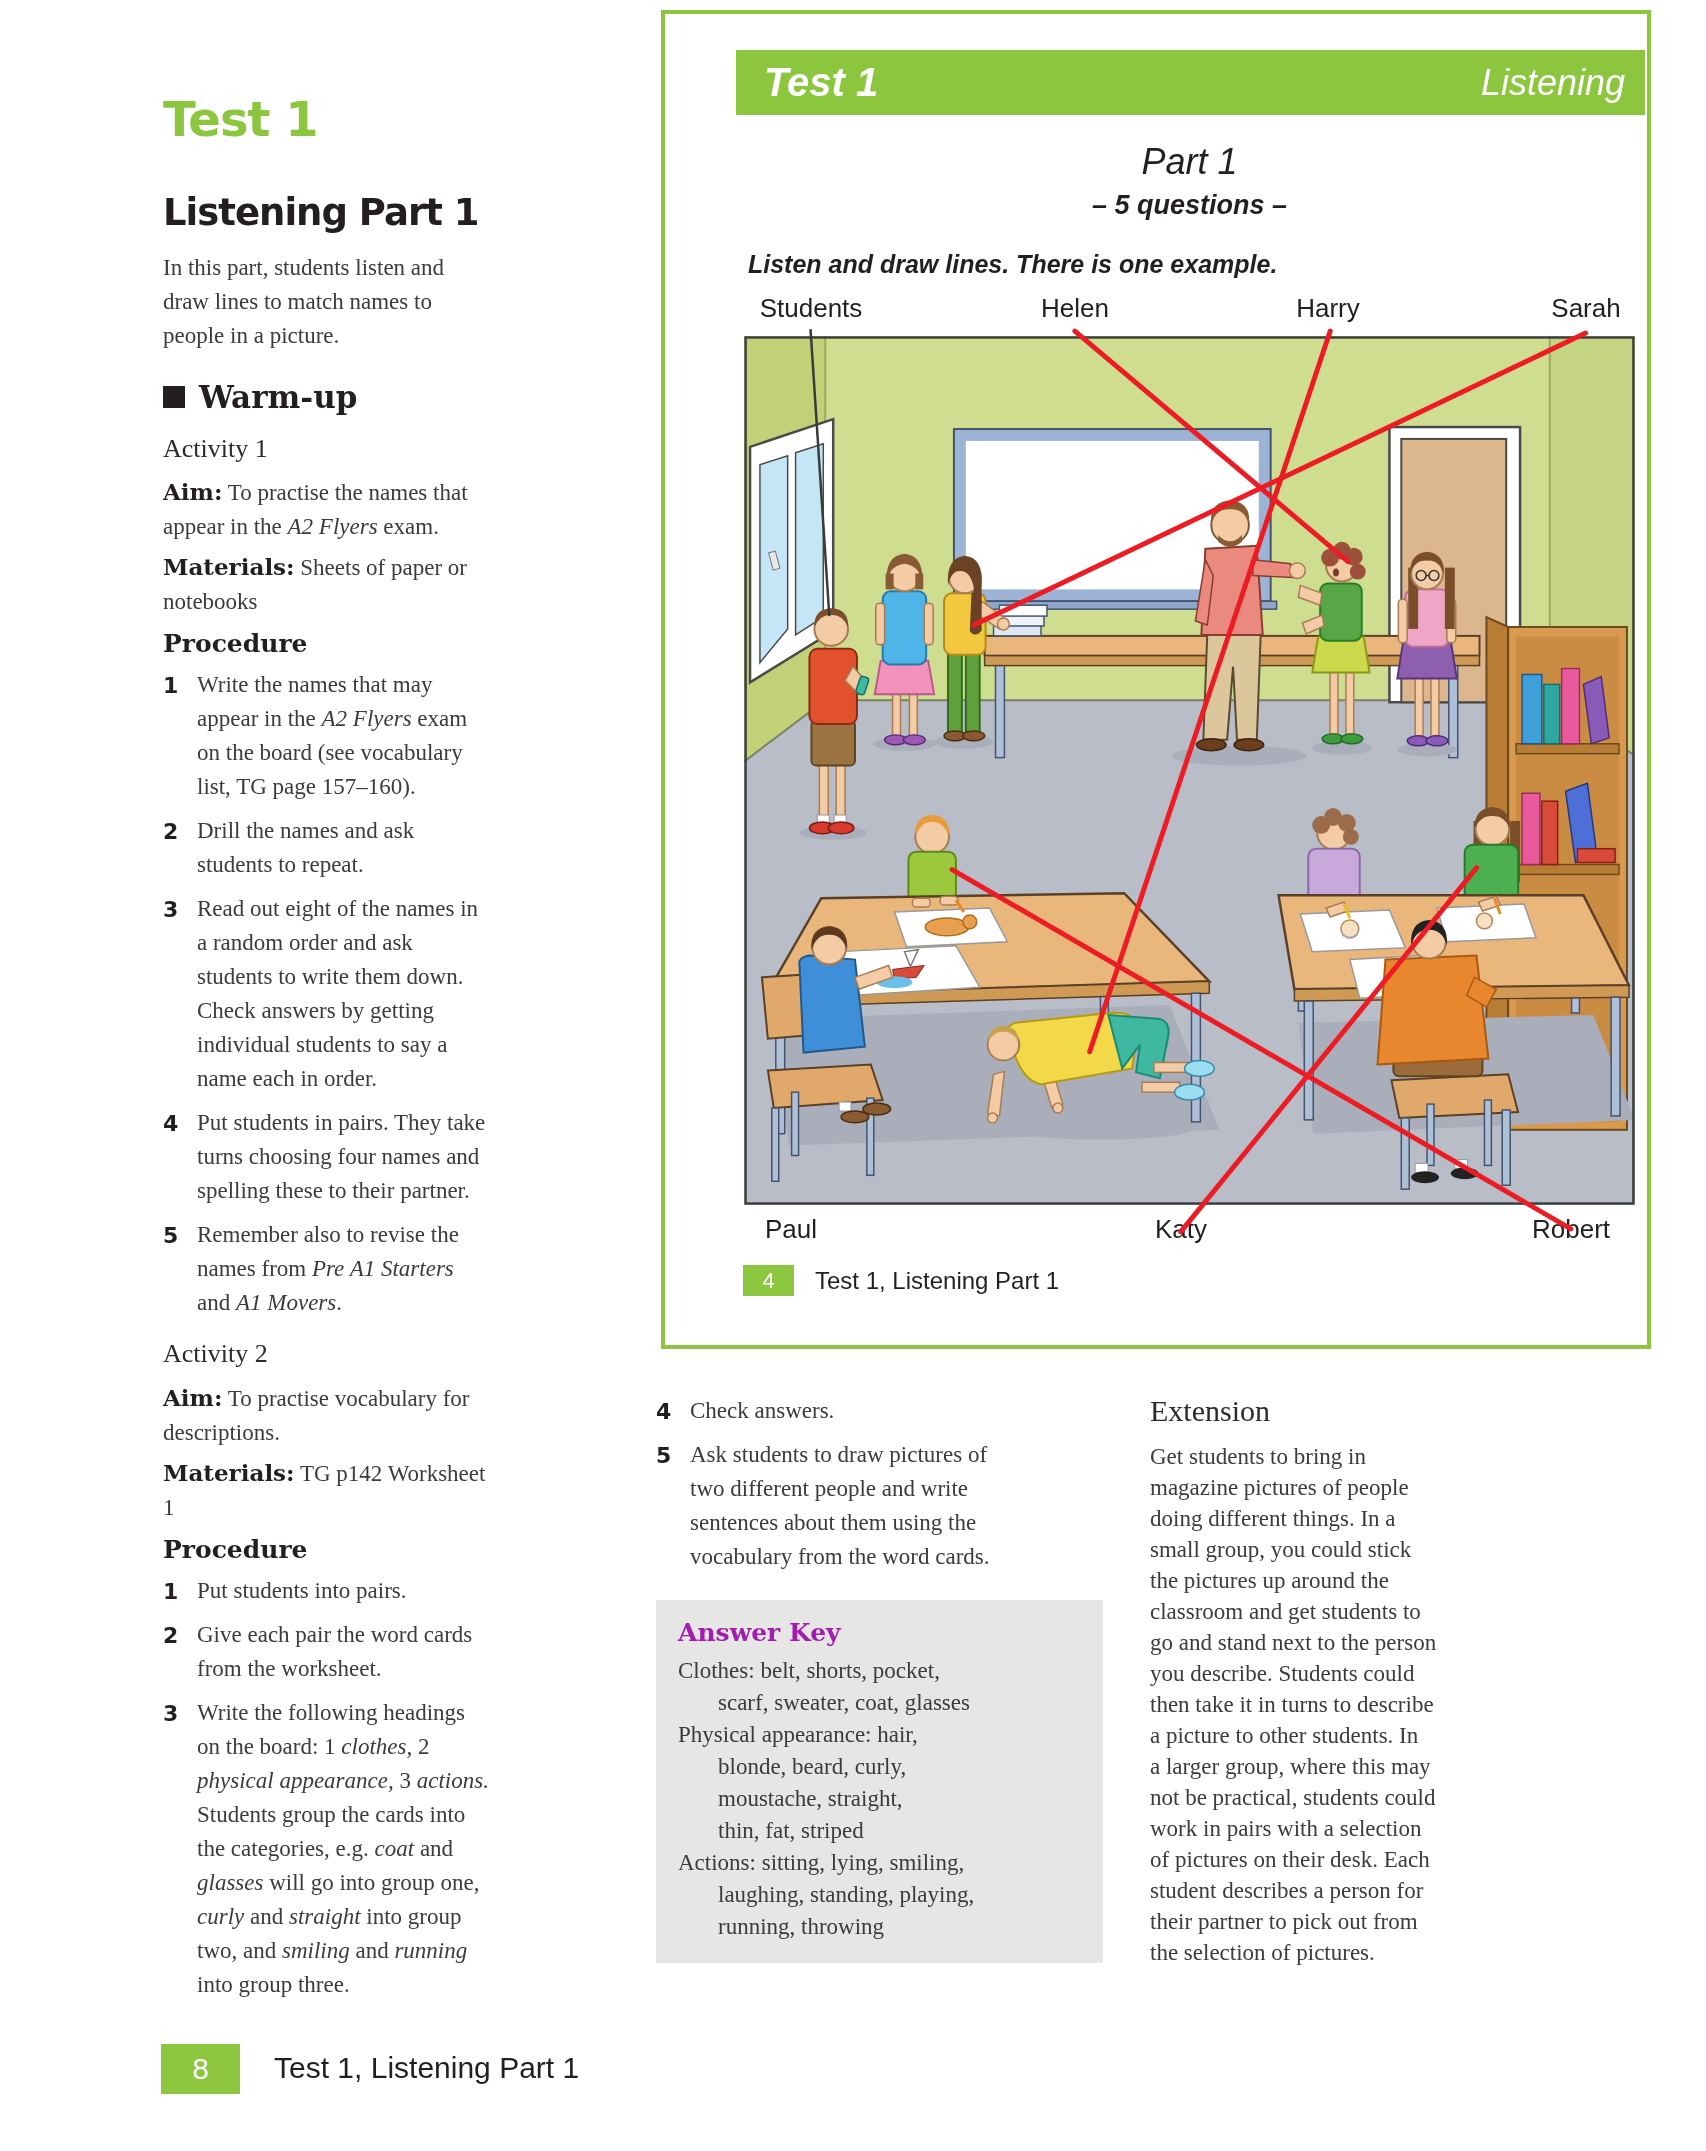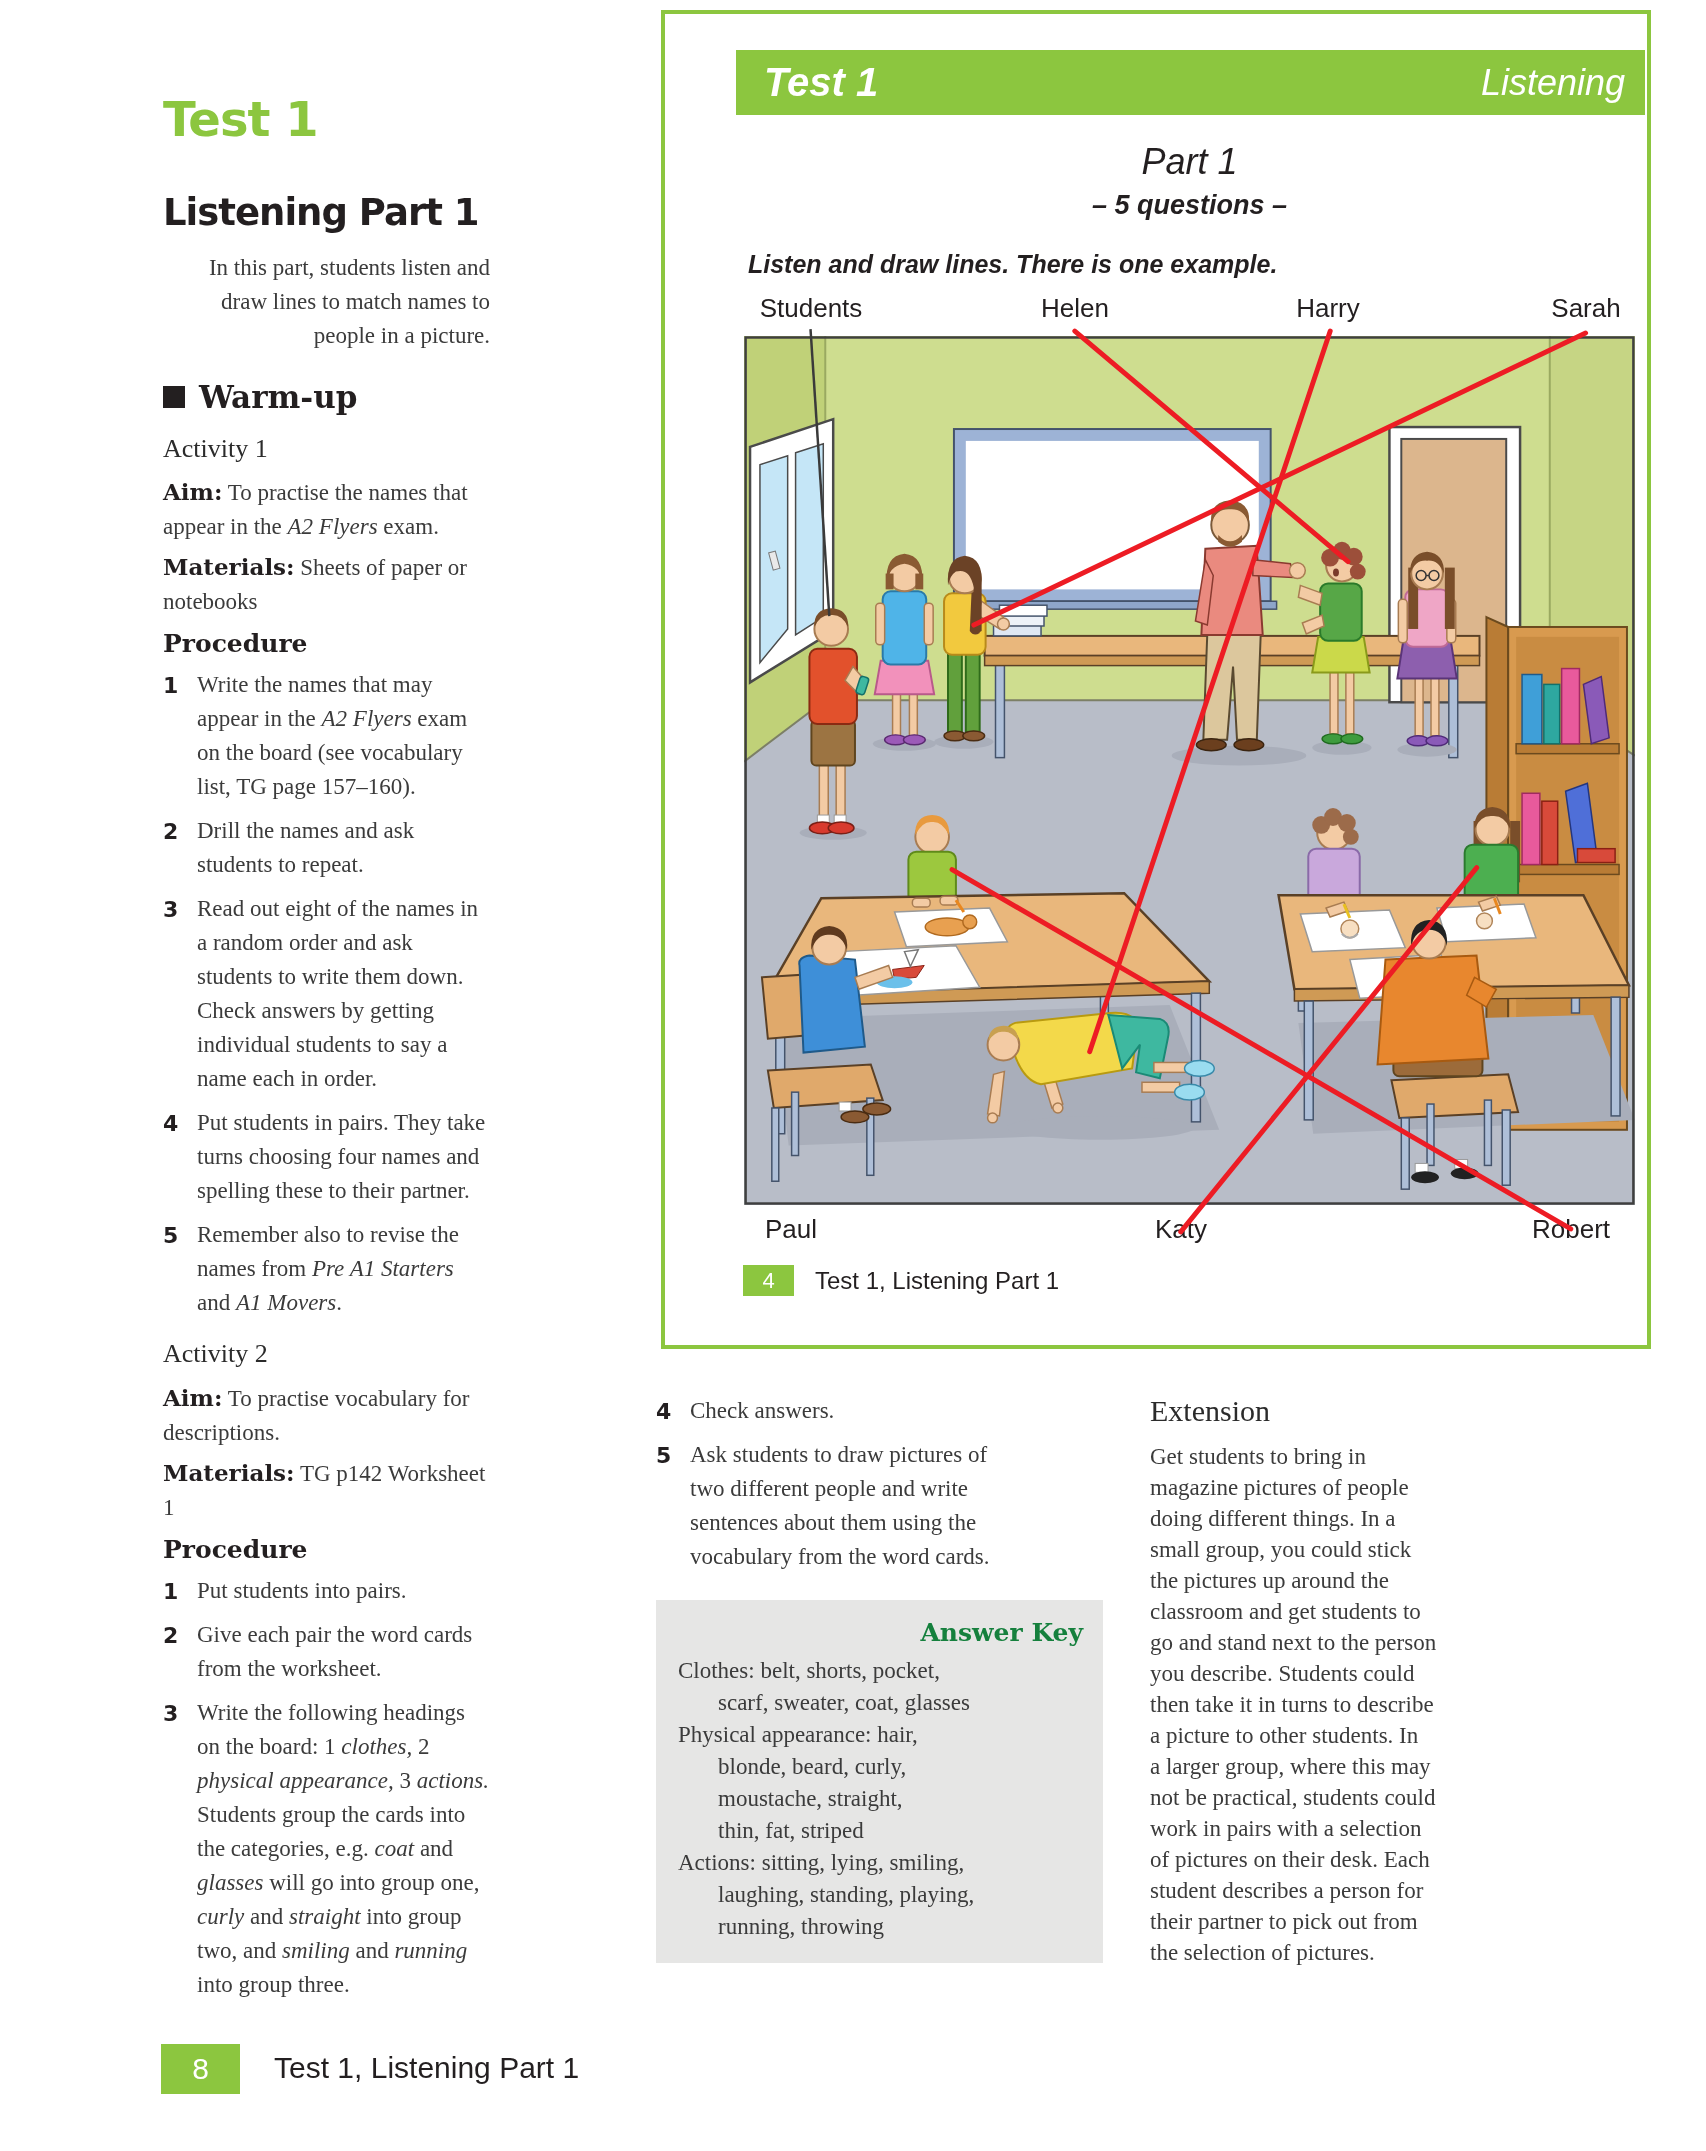--- a/index.html
+++ b/index.html
@@ -14,21 +14,21 @@
   
   .col-left{position:absolute;left:163px;top:95px;width:327px;}
   .test-title{
     font-family:"DejaVu Sans","Liberation Sans",sans-serif;font-weight:bold;
     font-size:48px;line-height:1;color:#8cc63f;letter-spacing:-1px;margin:0 0 51px 0;
   }
   .section-heading{
     font-family:"DejaVu Sans","Liberation Sans",sans-serif;font-weight:bold;
     font-size:37px;line-height:1.05;color:#231f20;letter-spacing:-1px;margin:0 0 18px 0;
   }
-  .body-par{font-size:23px;line-height:34px;margin:0 0 18px 0;text-align:right;}
+  .body-par{font-size:23px;line-height:34px;margin:0 0 18px 0;}
   .warmup{
     font-family:"DejaVu Serif","Liberation Serif",serif;font-weight:bold;
     font-size:31px;color:#231f20;margin:26px 0 16px 0;display:flex;align-items:center;gap:14px;
   }
   .warmup .sq{width:22px;height:22px;background:#231f20;display:inline-block;flex:0 0 auto;}
   .activity-heading{font-size:26px;color:#2b2b2b;margin:20px 0 12px 0;line-height:1.1;}
   .kv{font-size:23px;line-height:34px;margin:0 0 6px 0;}
   .kv .b{font-family:"DejaVu Serif","Liberation Serif",serif;color:#231f20;}
   .proc-heading{
     font-family:"DejaVu Serif","Liberation Serif",serif;font-weight:bold;
@@ -90,21 +90,21 @@
 
   
   .col-mid{position:absolute;left:656px;top:1394px;width:447px;}
   .col-mid .step{width:327px;}
   .answer-key{
     background:#e6e6e5;box-sizing:border-box;width:447px;margin-top:26px;
     padding:18px 20px 20px 22px;
   }
   .answer-key .ak-title{
     font-family:"DejaVu Serif","Liberation Serif",serif;font-weight:bold;
-    font-size:25px;color:#15803d;margin-bottom:8px;text-align:right;
+    font-size:25px;color:#a21caf;margin-bottom:8px;
   }
   .answer-key .ak-line{font-size:23px;line-height:32px;color:#3b3b3b;}
   .answer-key .ak-line.cont{padding-left:40px;}
 
   
   .col-ext{position:absolute;left:1150px;top:1394px;width:475px;}
   .ext-heading{font-size:30px;color:#2b2b2b;margin:0 0 14px 0;line-height:1.1;}
   .ext-line{font-size:23px;line-height:31px;}
 
   

